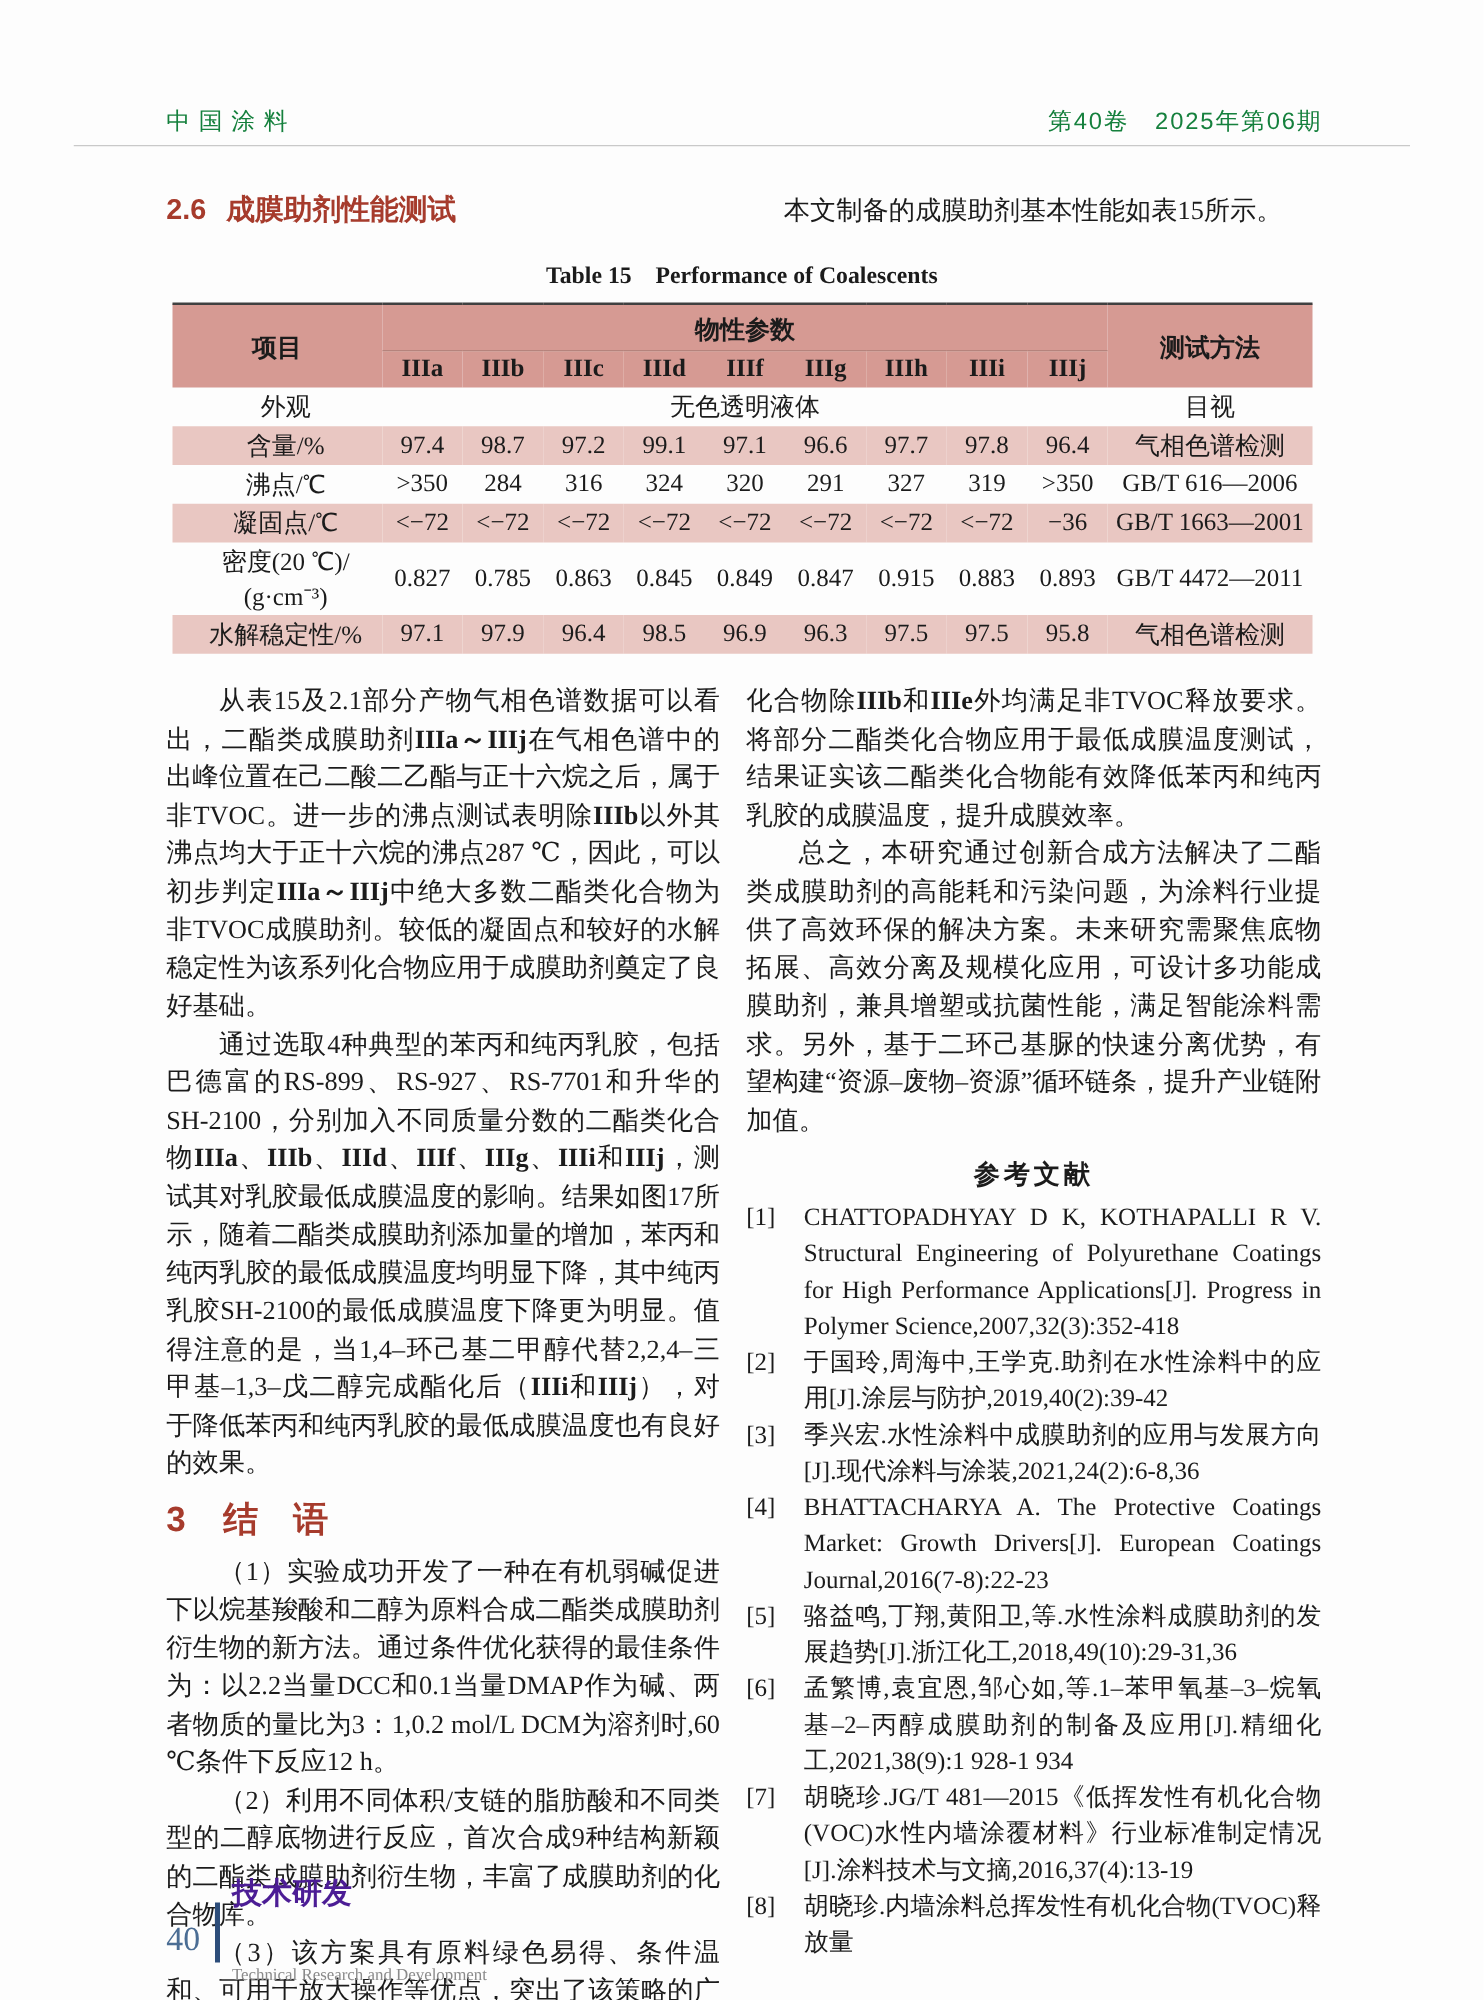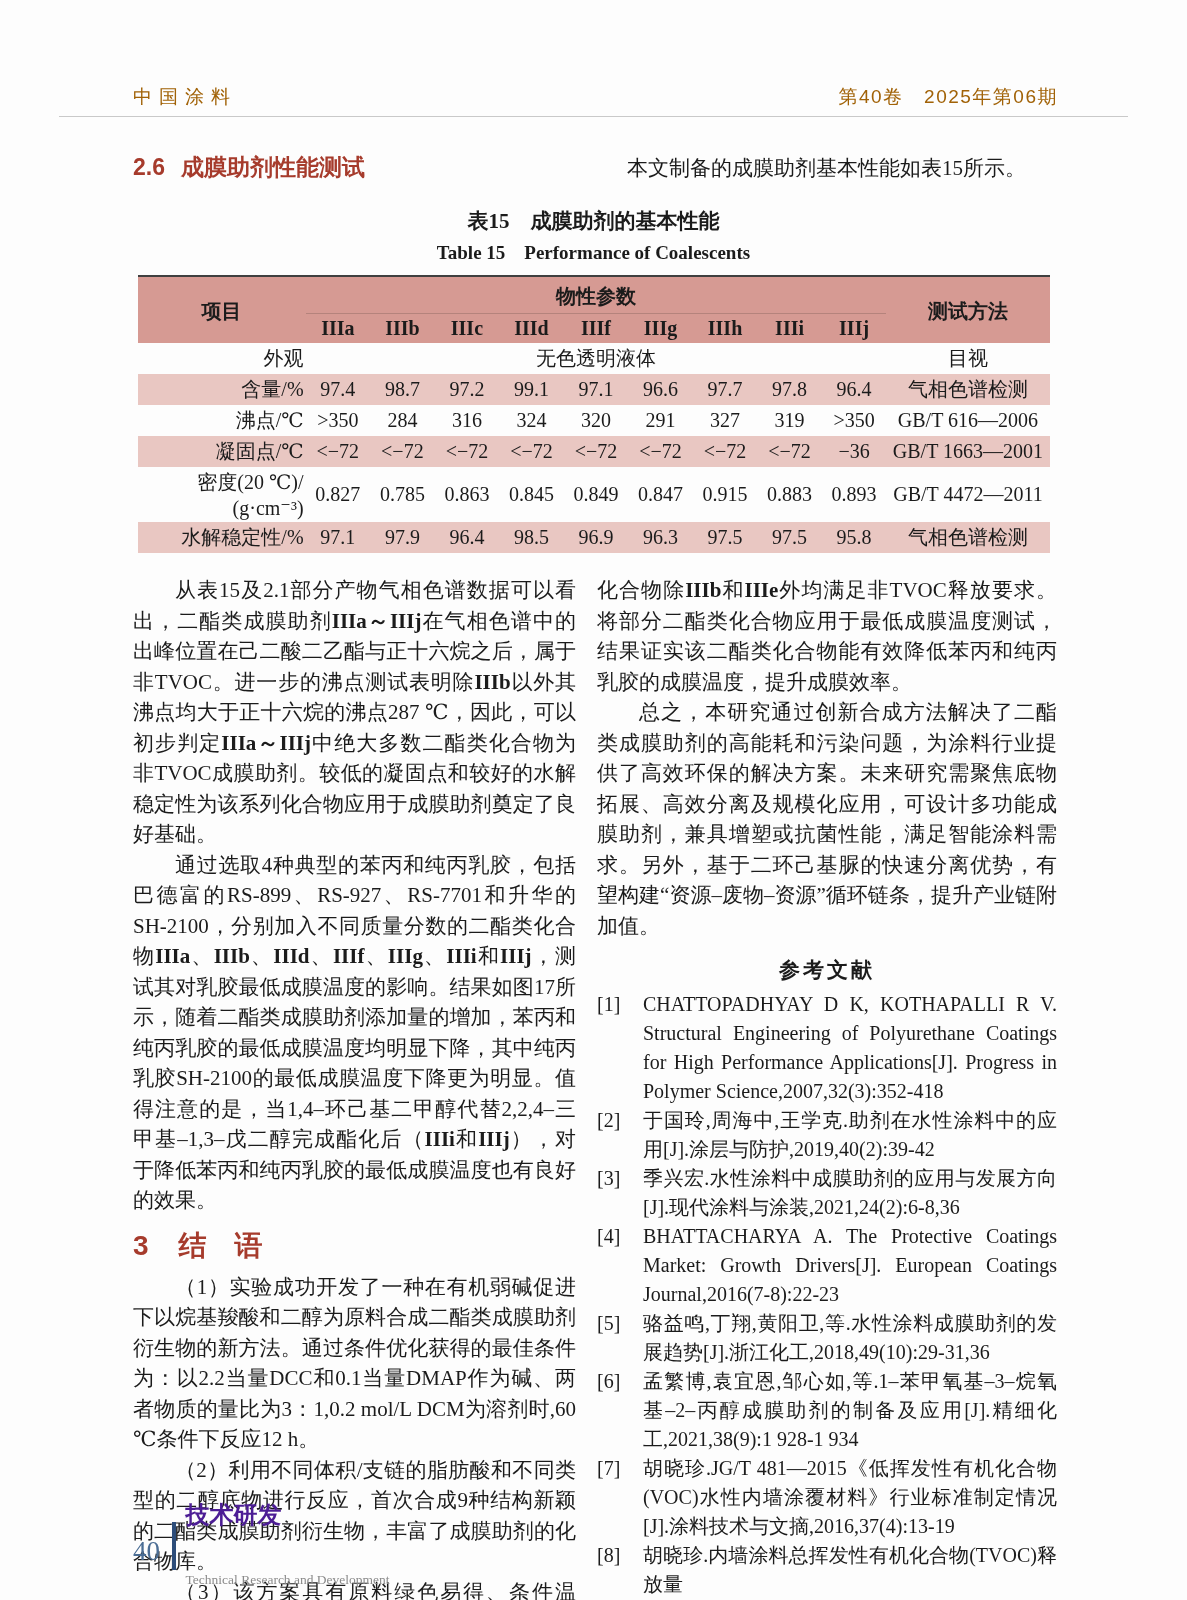--- a/index.html
+++ b/index.html
@@ -2,21 +2,21 @@
 <html lang="zh"><head>
 <meta charset="utf-8">
 <style>
   html,body{margin:0;padding:0;background:#ffffff;}
   .page{position:relative;width:1187px;height:1600px;background:#fdfdfd;overflow:hidden;
         font-family:"Liberation Serif","DejaVu Serif",serif;color:#1b1b1b;}
 
   
   .running-head{display:flex;justify-content:space-between;margin:0 59px;
         padding:84px 70px 6px 74px;border-bottom:1.5px solid #c9c9c9;
-        font-family:"Liberation Sans","DejaVu Sans",sans-serif;font-size:19px;color:#a16207;}
+        font-family:"Liberation Sans","DejaVu Sans",sans-serif;font-size:19px;color:#15803d;}
   .journal{letter-spacing:7px;}
   .issue{letter-spacing:1.5px;}
 
   
   .section-row{display:flex;justify-content:space-between;align-items:baseline;
         margin:24px 130px 0 133px;}
   .red-heading{margin:0;font-family:Liberation Sans, sans-serif;
         font-size:23px;font-weight:bold;color:#a63b2c;display:flex;align-items:center;}
   .red-heading .num{margin-right:16px;}
   .intro{margin:12px;width:460px;font-size:21px;text-indent:2em;line-height:30px;}
@@ -27,21 +27,21 @@
   .cap-en{font-size:19px;margin:5px 0 0;}
 
   
   table.t15{width:912px;margin:9px auto 0;border-collapse:collapse;
         border-top:2.5px solid #404040;font-size:20px;text-align:center;}
   .t15 thead th{background:#d69a93;font-weight:bold;padding:3px 2px;}
   .t15 thead tr.hrow1 th{padding-top:6px;}
   .t15 th.params{border-bottom:1px solid #b5837c;}
   .t15 td{padding:2px 2px;}
   .t15 tr.pink td{background:#e9c7c2;}
-  .t15 td.lbl{text-align:right;padding-left:16px;white-space:pre-line;}
+  .t15 td.lbl{text-align:center;padding-left:16px;white-space:pre-line;font-family:Liberation Serif, serif;}
   .t15 tr td{height:27px;}
 
   
   .columns{display:flex;gap:21px;margin:22px 130px 0 133px;}
   .col{text-align:justify;font-size:21px;line-height:30.5px;}
   .col.left{width:443px;}
   .col.right{width:460px;}
   p.body{margin:0;}
   p.indent{text-indent:2em;}
   .h3red{margin:14px 0 10px;font-family:"Liberation Sans","DejaVu Sans",sans-serif;
@@ -73,21 +73,20 @@
 
   <div class="section-row">
     <h2 class="red-heading">
       <span class="num">2.6</span>
       <span>成膜助剂性能测试</span>
     </h2>
     <p class="intro">本文制备的成膜助剂基本性能如表15所示。</p>
   </div>
 
   <div class="captions">
-    <p class="cap-zh">表15　成膜助剂的基本性能</p>
     <p class="cap-en">Table 15　Performance of Coalescents</p>
   </div>
 
   <table class="t15">
     <colgroup>
       <col style="width:168px">
       <col span="9" style="width:64.5px">
       <col style="width:163px">
     </colgroup>
     <thead>

